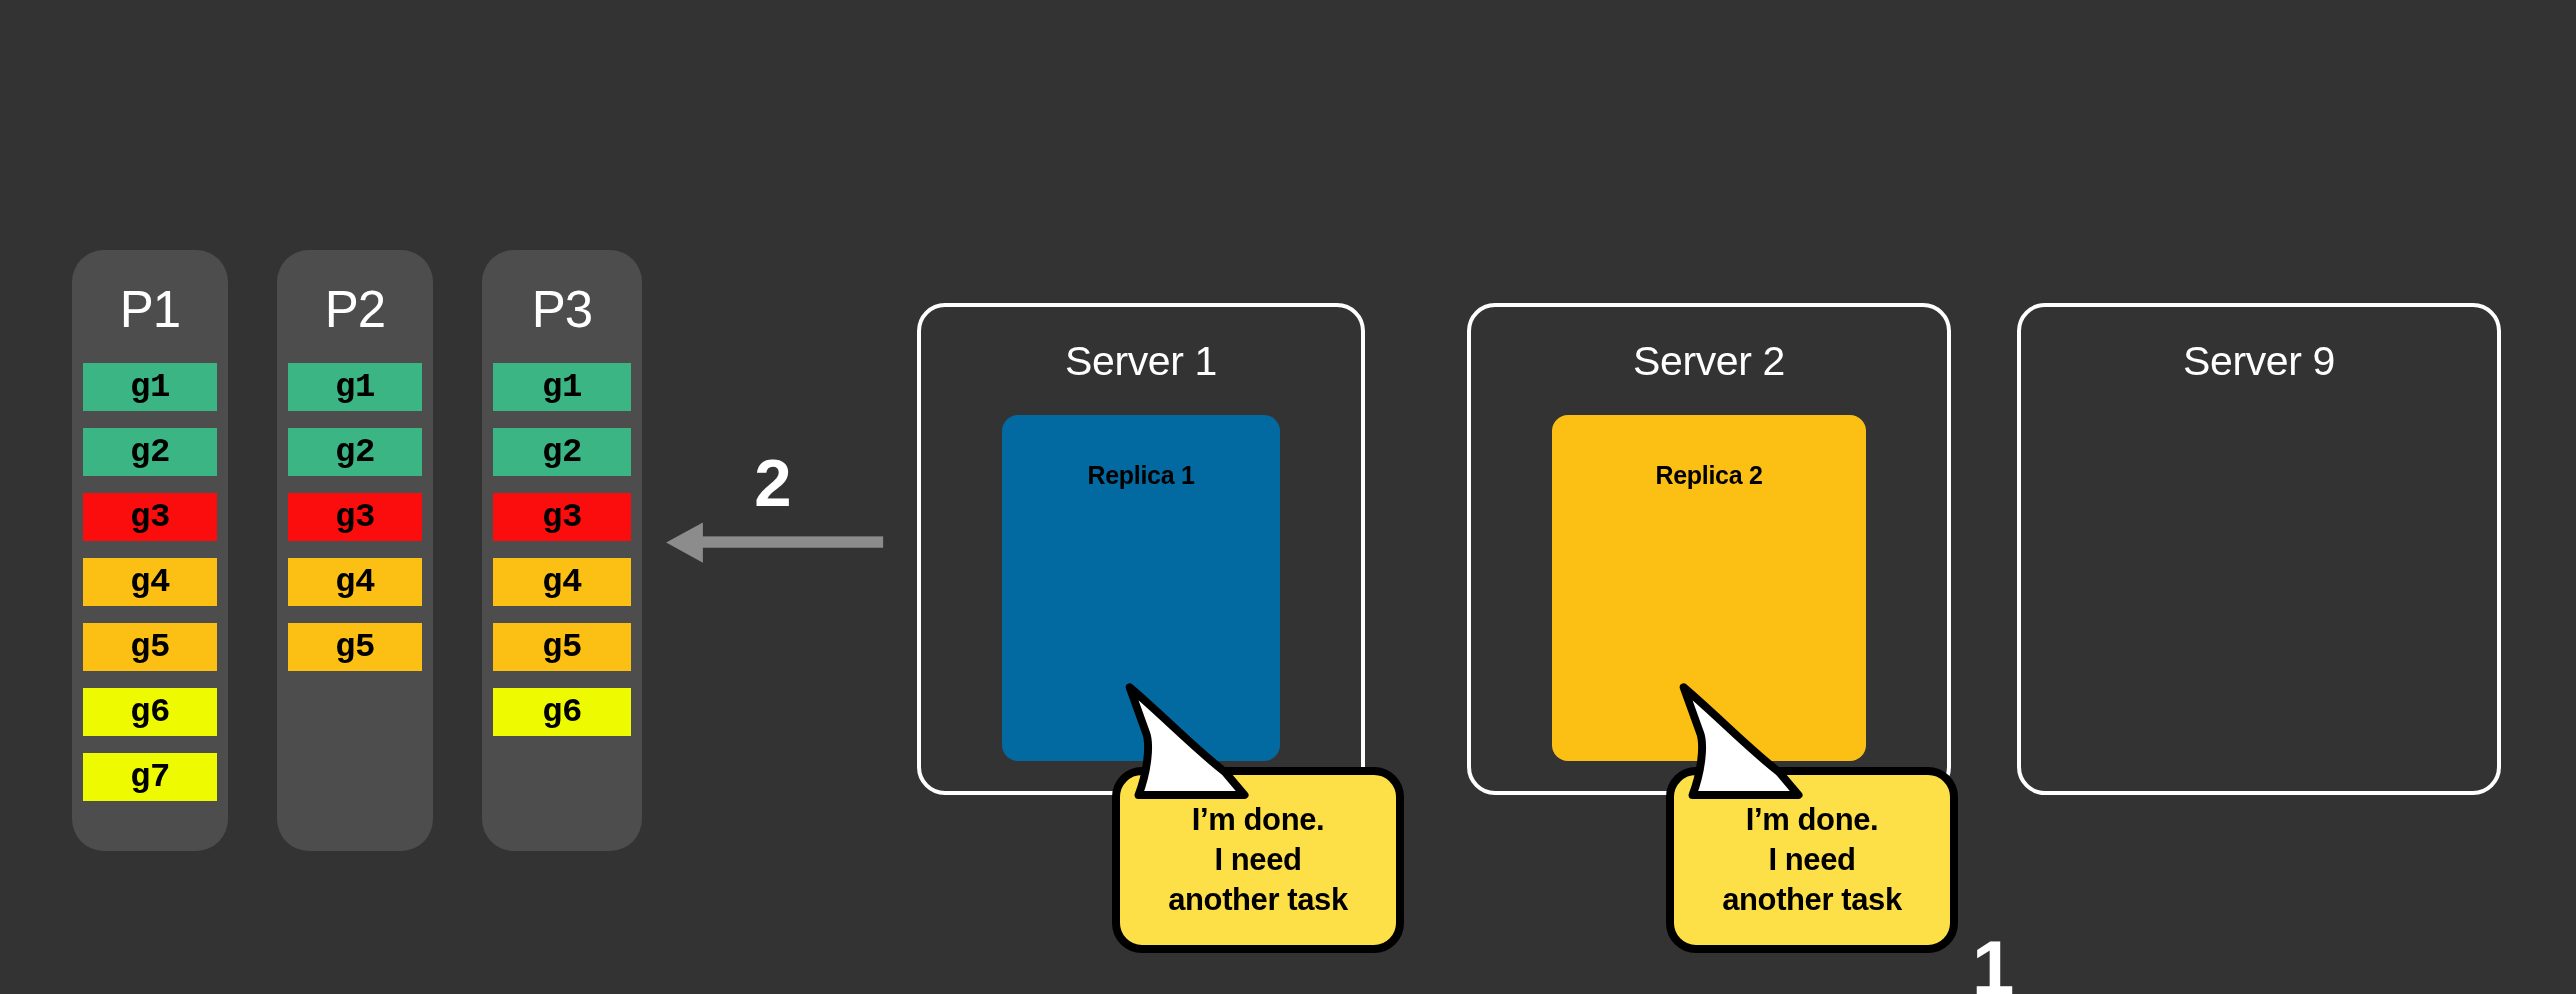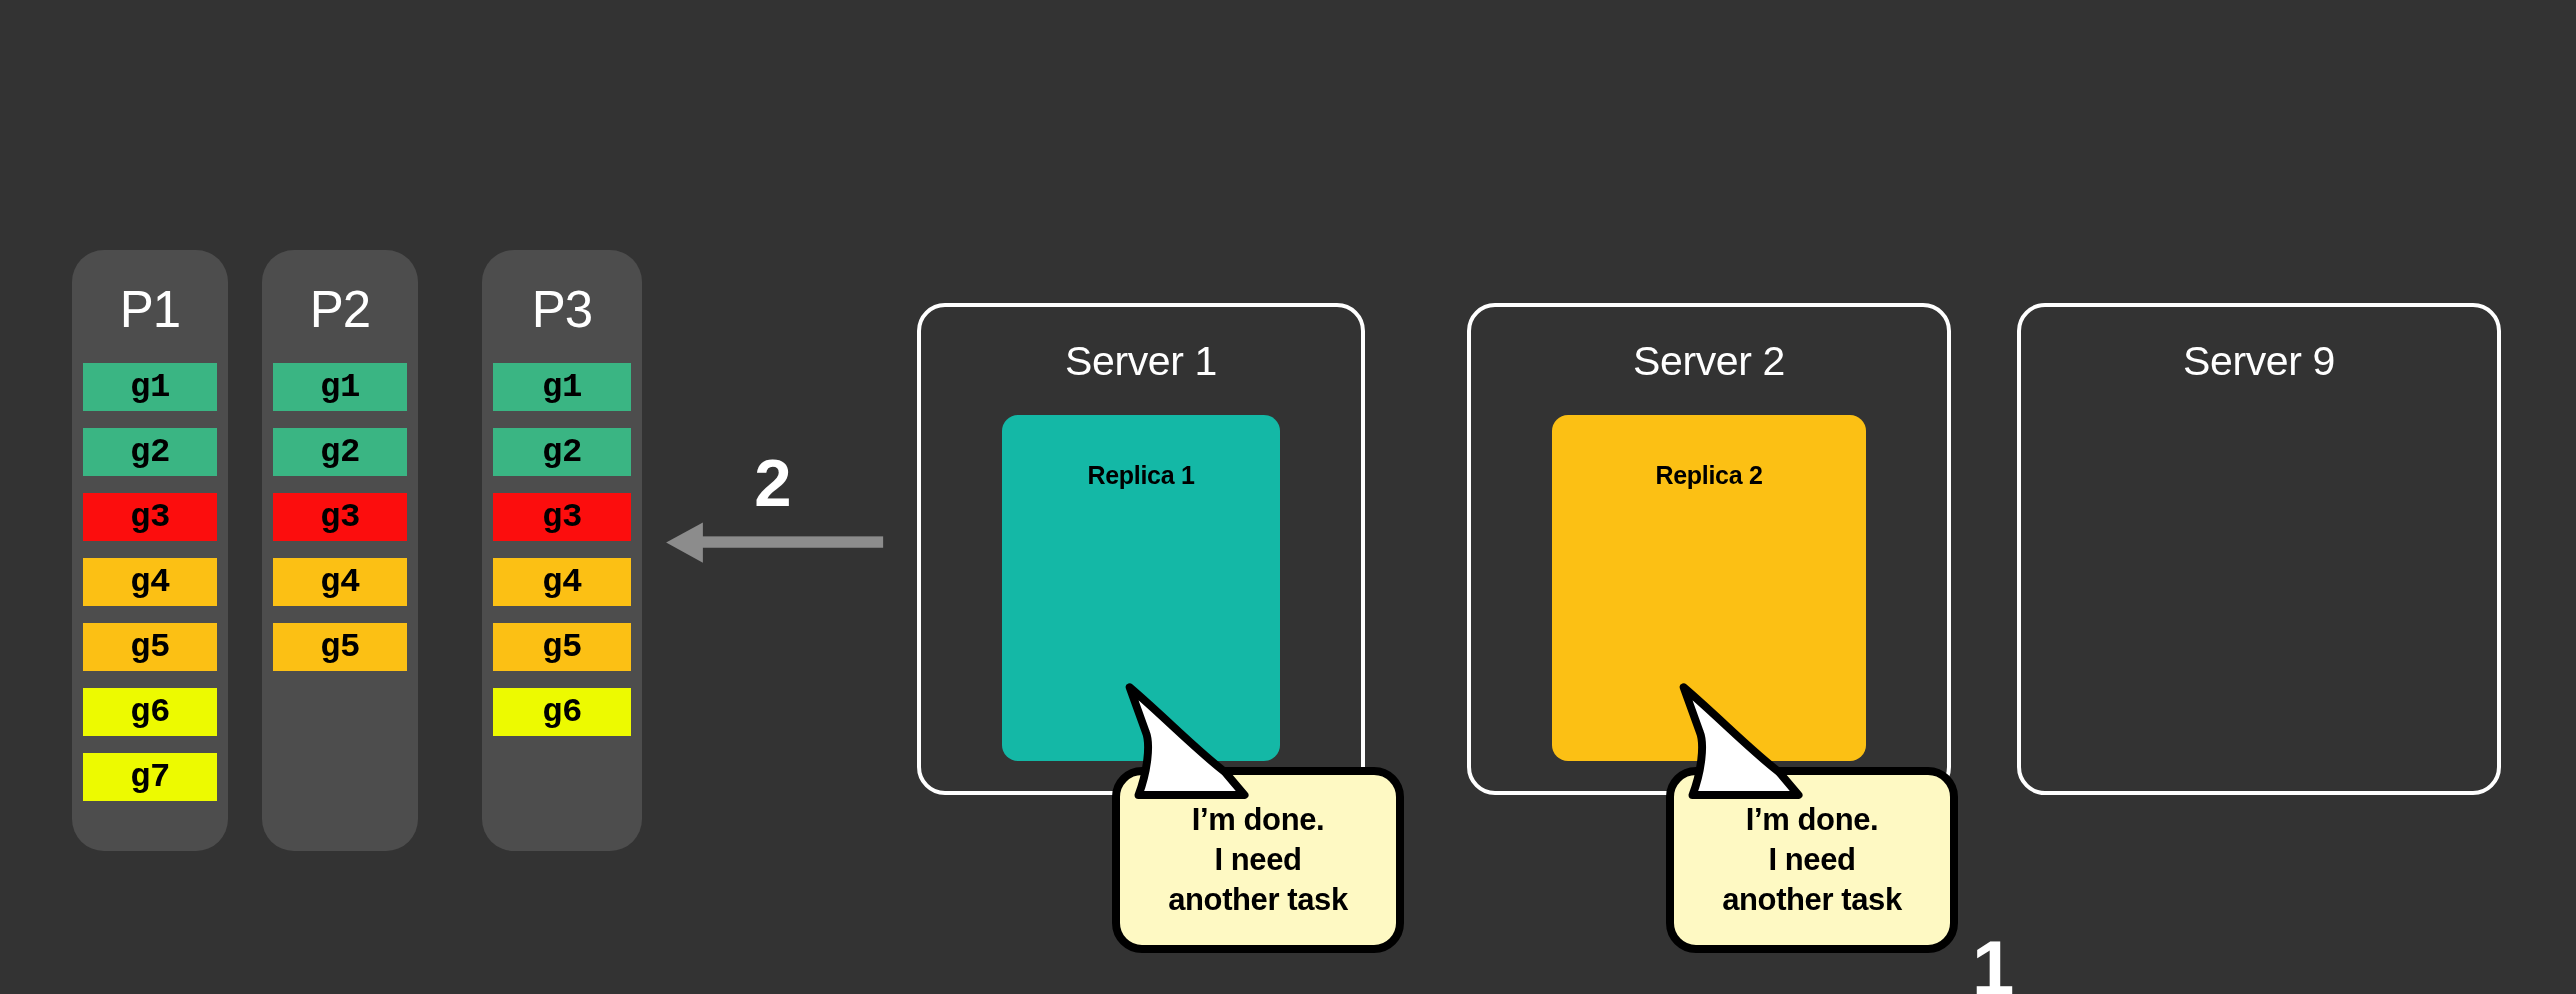--- a/index.html
+++ b/index.html
@@ -101,21 +101,21 @@
     font-weight: bold;
     text-align: center;
     padding-top: 46px;
     box-sizing: border-box;
     letter-spacing: -0.3px;
   }
 
   
   .bubble {
     position: absolute;
-    background: #fef9c3;
+    background: #fde047;
     border: 8px solid #000000;
     border-radius: 30px;
     box-sizing: border-box;
     display: flex;
     flex-direction: column;
     align-items: center;
     justify-content: center;
     color: #000000;
     font-size: 31px;
     font-weight: bold;
@@ -150,21 +150,21 @@
         <div class="slot" style="background: rgb(58, 181, 131);">g1</div>
         <div class="slot" style="background: rgb(58, 181, 131);">g2</div>
         <div class="slot" style="background: rgb(252, 13, 13);">g3</div>
         <div class="slot" style="background: rgb(252, 192, 20);">g4</div>
         <div class="slot" style="background: rgb(252, 192, 20);">g5</div>
         <div class="slot" style="background: rgb(237, 250, 0);">g6</div>
         <div class="slot" style="background: rgb(237, 250, 0); text-align: right;">g7</div>
       </div>
   </div>
 
-  <div class="partition" style="left:262px; top:250px; width:156px; height:601px;">
+  <div class="partition" style="left:277px; top:250px; width:156px; height:601px;">
     <div class="partition-title">P2</div>
     <div class="slot-stack">
         <div class="slot" style="background: rgb(58, 181, 131);">g1</div>
         <div class="slot" style="background: rgb(58, 181, 131);">g2</div>
         <div class="slot" style="background: rgb(252, 13, 13);">g3</div>
         <div class="slot" style="background: rgb(252, 192, 20);">g4</div>
         <div class="slot" style="background: rgb(252, 192, 20);">g5</div>
       </div>
   </div>
 
@@ -184,21 +184,21 @@
 
   <div class="arrow-wrap" style="left:665px; top:518px; width:221px; height:49px;">
     <svg width="221" height="49" viewBox="0 0 250 56">
       <polygon points="0,28 42,5 42,51" fill="#8c8c8c"></polygon>
       <rect x="40" y="21" width="208" height="13" fill="#8c8c8c"></rect>
     </svg>
   </div>
 
   <div class="server" style="left:917px; top:303px; width:448px; height:492px;">
     <div class="server-title">Server 1</div>
-    <div class="replica" style="background:#14b8a6;">Replica 1</div>
+    <div class="replica" style="background:#0369a1;">Replica 1</div>
   </div>
 
   <svg class="bubble-tail" style="left:1112px; top:680px;" width="159" height="133" viewBox="0 0 180 150">
     <path d="M 20 8 C 62 44, 92 76, 128 104 L 150 130 L 30 130 C 40 104, 44 72, 38 58 Z" fill="#ffffff" stroke="#000000" stroke-width="9" stroke-linejoin="round"></path>
   </svg>
 
   <div class="bubble" style="left:1112px; top:767px; width:292px; height:186px;">
     <span class="bubble-line">I’m done.</span>
     <span class="bubble-line">I need</span>
     <span class="bubble-line">another task</span>

